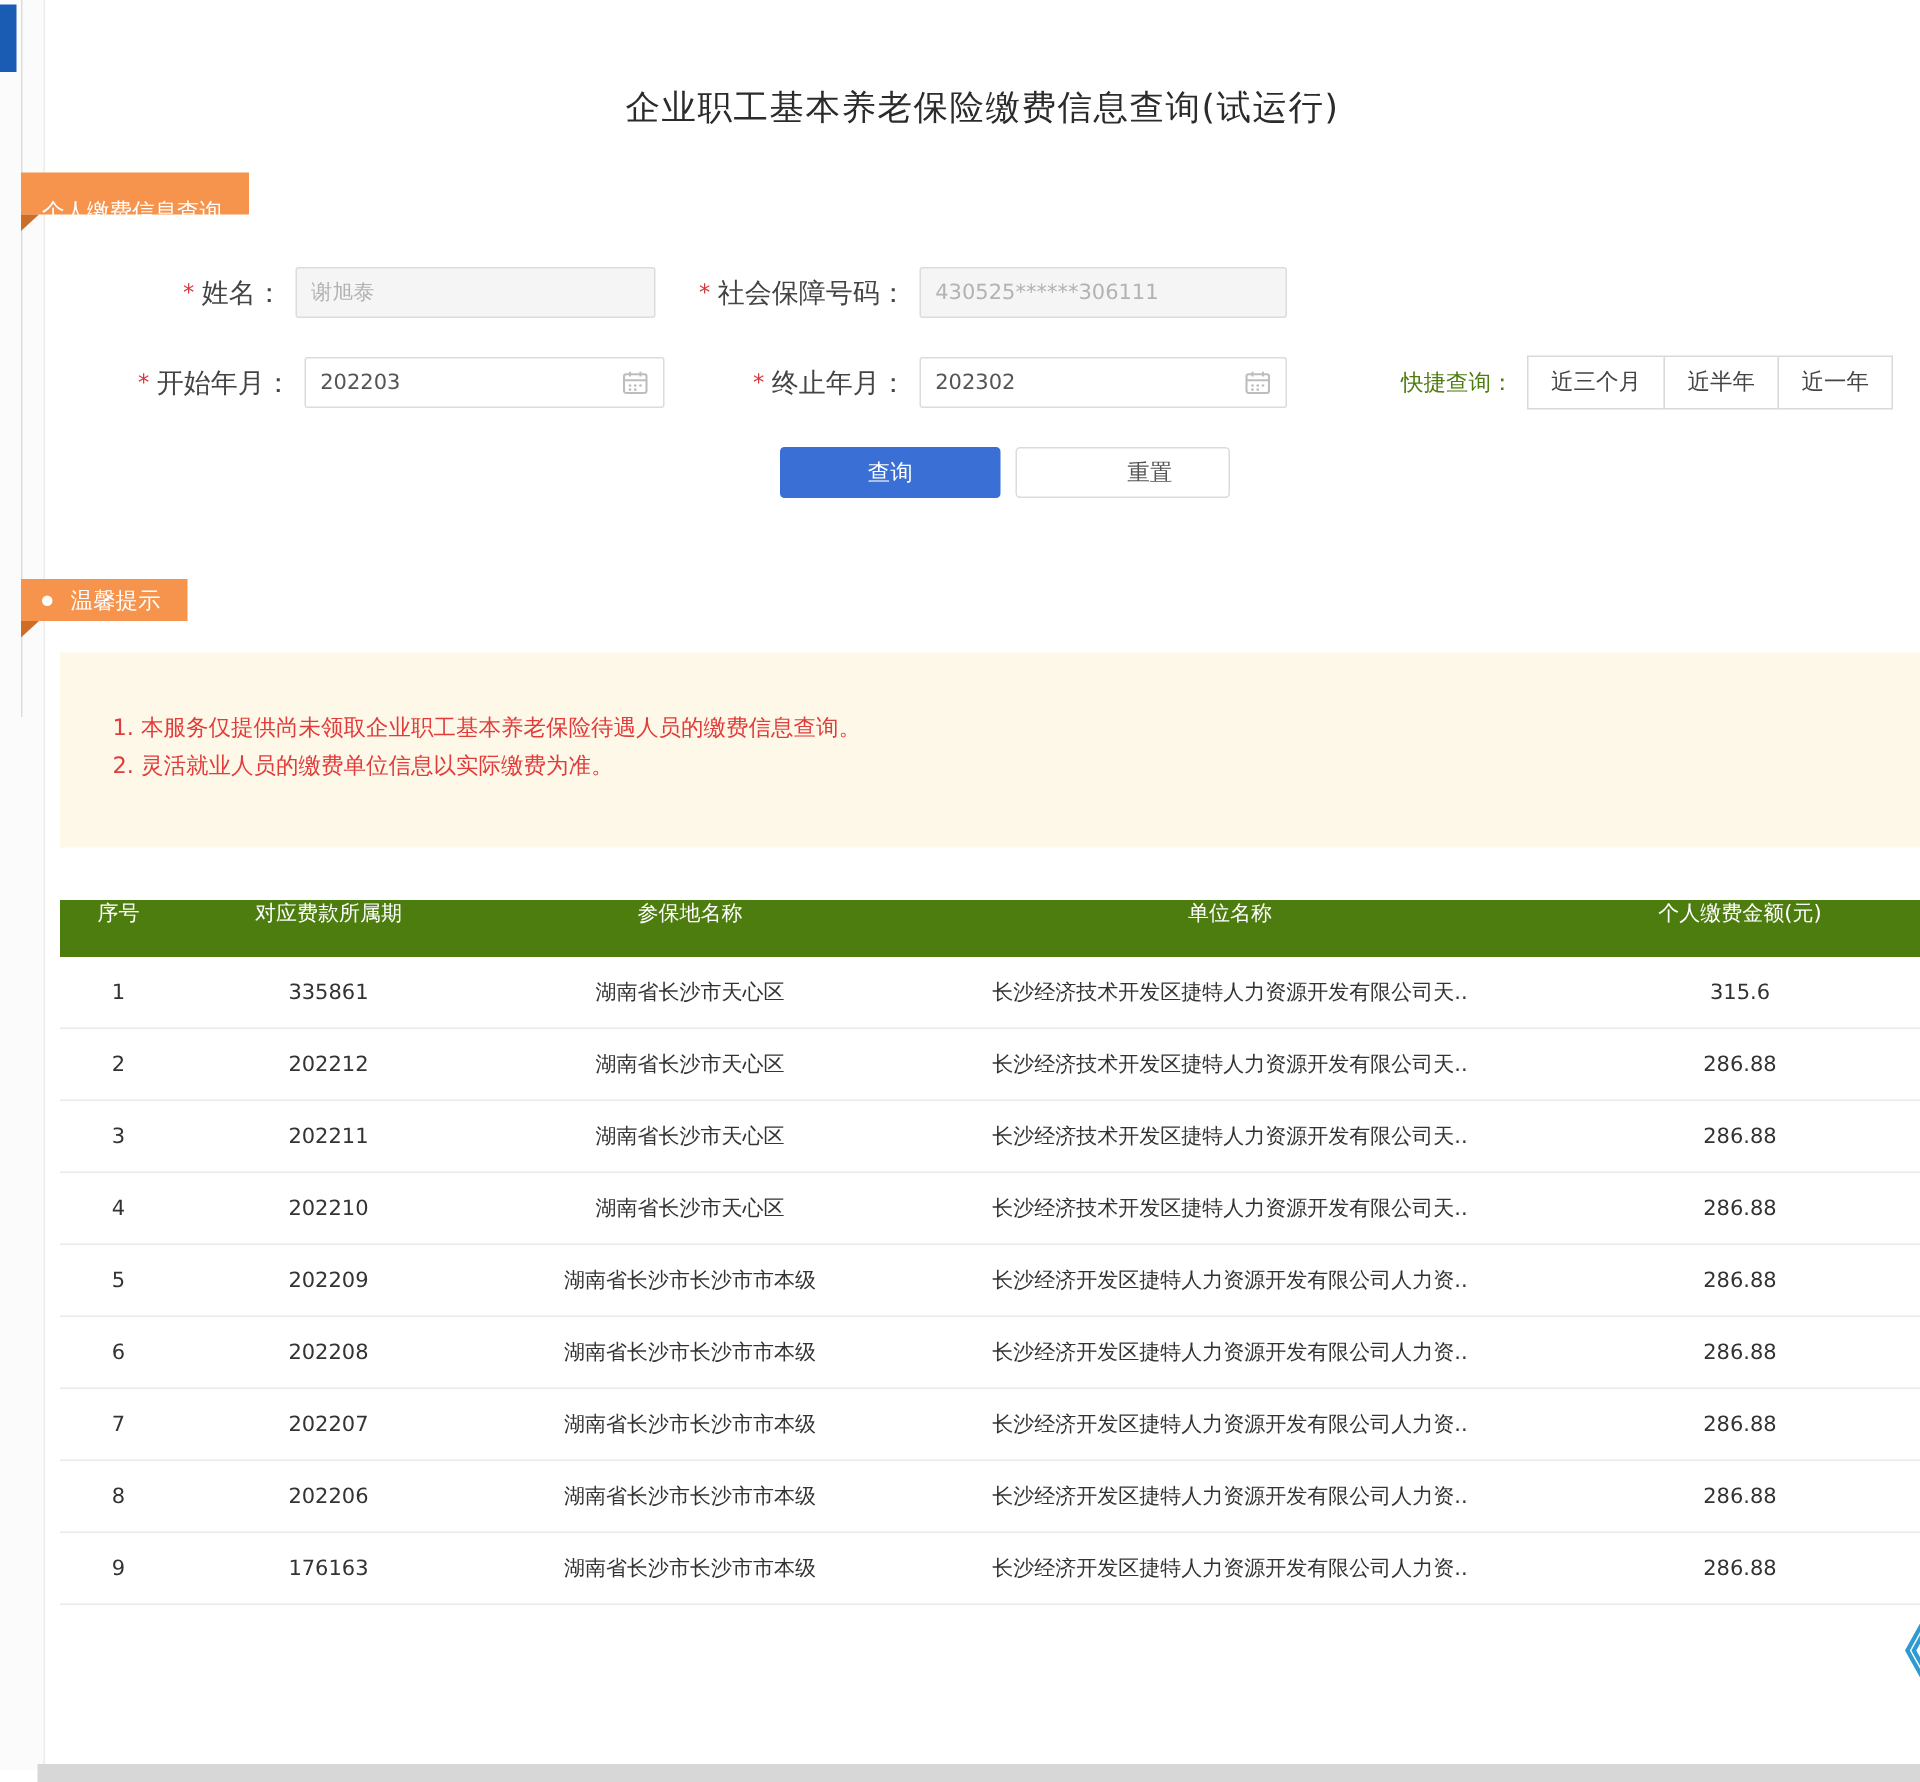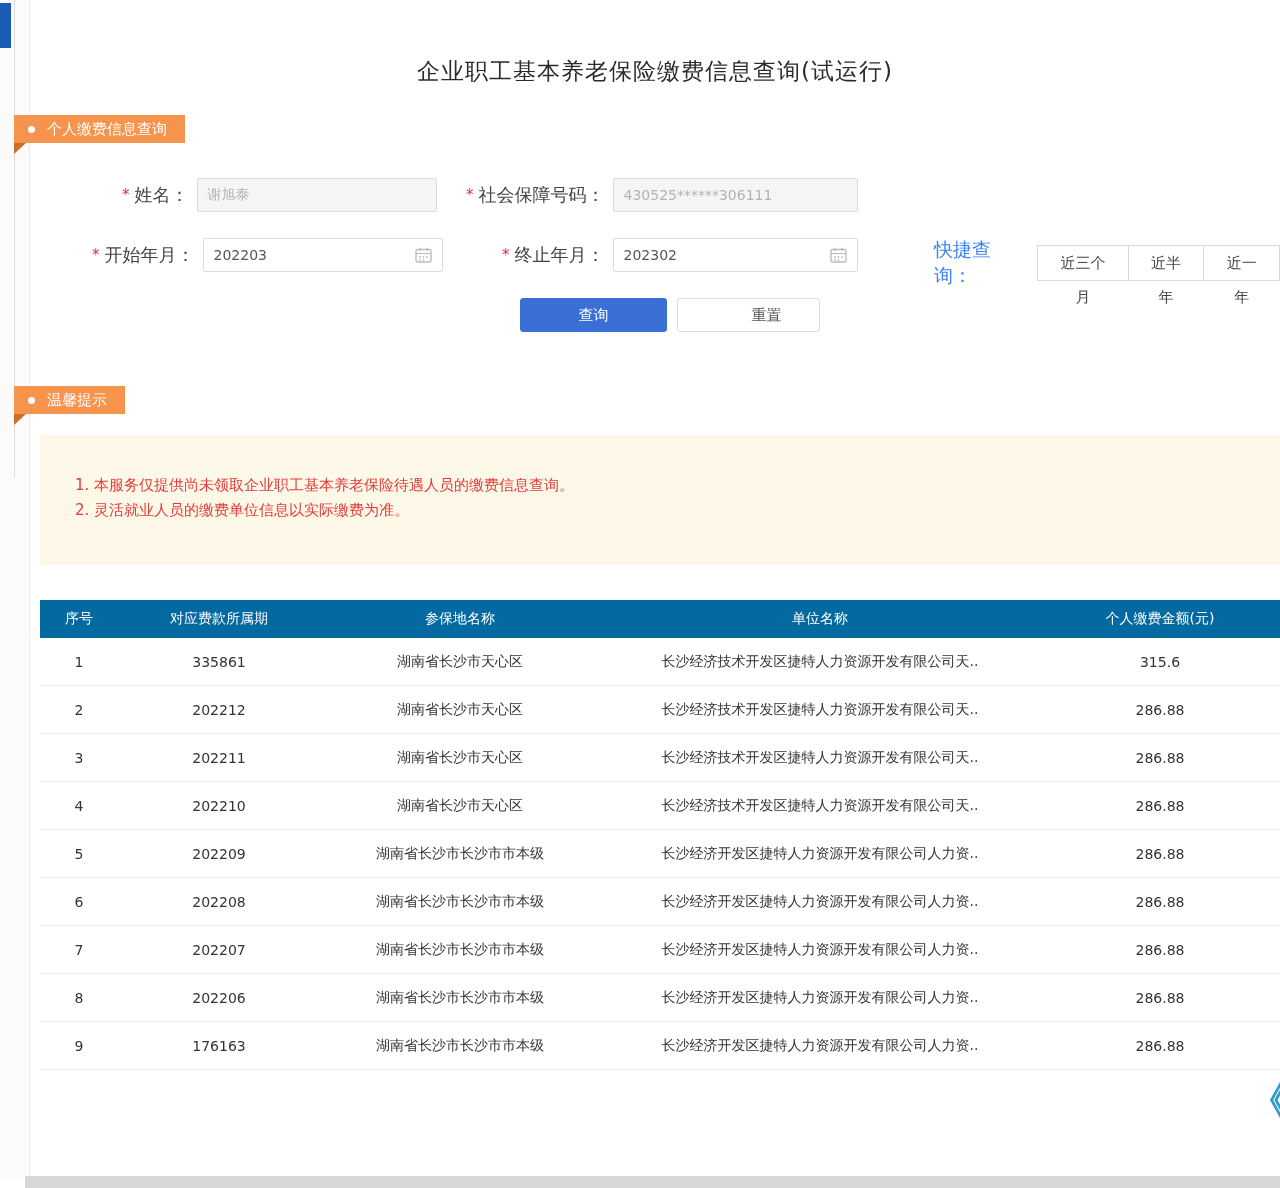--- a/index.html
+++ b/index.html
@@ -23,35 +23,35 @@
   
   .field { position:absolute; display:flex; align-items:center; }
   .req { color:#d9363e; font-size:15px; margin-right:5px; }
   .field-label { font-size:18px; color:#444; white-space:nowrap; }
   .tb { height:34px; border:1px solid #dcdcdc; border-radius:2px; font-size:14px; display:flex; align-items:center; padding:0 10px; background:#fff; color:#555; }
   .tb.disabled { background:#f5f5f5; color:#b3b3b3; }
   .tb.date { justify-content:space-between; }
   .cal-icon { width:17px; height:16px; flex:0 0 auto; opacity:.55; }
 
   .quick-row { position:absolute; display:flex; align-items:center; }
-  .quick-label { font-size:19px; color:#3b82f6; margin-right:10px; }
+  .quick-label { font-size:15px; color:#4d7c0f; margin-right:10px; }
   .quick-btn { height:36px; line-height:34px; background:#fff; border:1px solid #d9d9d9; color:#444; font-size:15px; padding:0 15px; margin-left:-1px; cursor:pointer; }
 
   .btn { position:absolute; height:34px; border-radius:3px; font-size:15px; display:flex; align-items:center; justify-content:center; cursor:pointer; }
   .btn-primary { background:#3a6fd6; color:#fff; border:1px solid #3a6fd6; }
   .btn-plain { background:#fff; color:#555; border:1px solid #dcdcdc;padding-left:36px; }
 
   
   .notice-box { position:absolute; left:40px; top:435px; width:1240px; height:130px; background:#fdf8e7; }
   .notice-line { font-size:15px; color:#e23b3b; margin-left:35px; line-height:25px; }
   .notice-line:first-child { margin-top:38px; }
 
   
   .tbl { position:absolute; left:40px; top:600px; width:1240px; }
-  .tbl-header { display:flex; height:38px; background:#0369a1; color:#fff; font-size:14px; align-items:center; }
+  .tbl-header { display:flex; height:38px; background:#4d7c0f; color:#fff; font-size:14px; }
   .tbl-row { display:flex; height:48px; align-items:center; font-size:14px; color:#333; border-bottom:1px solid #e9e9e9; background:#fff; }
   .cell { text-align:center; overflow:hidden; white-space:nowrap; }
   .c0 { width:78px; }
   .c1 { width:202px; }
   .c2 { width:280px; }
   .c3 { width:440px; }
   .c4 { width:240px; }
 
   
   .collapse-icon { position:absolute; right:-9px; top:1080px; font-size:42px; font-weight:bold; color:#2e9ad2; line-height:1; cursor:pointer; }
@@ -64,21 +64,21 @@
 
 <div class="screen">
 
   <div class="left-rail">
     <div class="left-rail-inner-line"></div>
   </div>
   <div class="blue-tab"></div>
 
   <div class="page-title">企业职工基本养老保险缴费信息查询(试运行)</div>
 
-  <div class="section-badge" style="top:115px;">
+  <div class="section-badge" style="top:115px;flex-direction:column;">
     <span class="dot"></span>
     <span>个人缴费信息查询</span>
   </div>
   <div class="badge-fold" style="top:143px;"></div>
 
   <div class="field" style="left:122px; top:178px;">
     <span class="req">*</span>
     <span class="field-label">姓名：</span>
     <span class="tb disabled" style="width:240px; margin-left:8px;">谢旭泰</span>
   </div>

